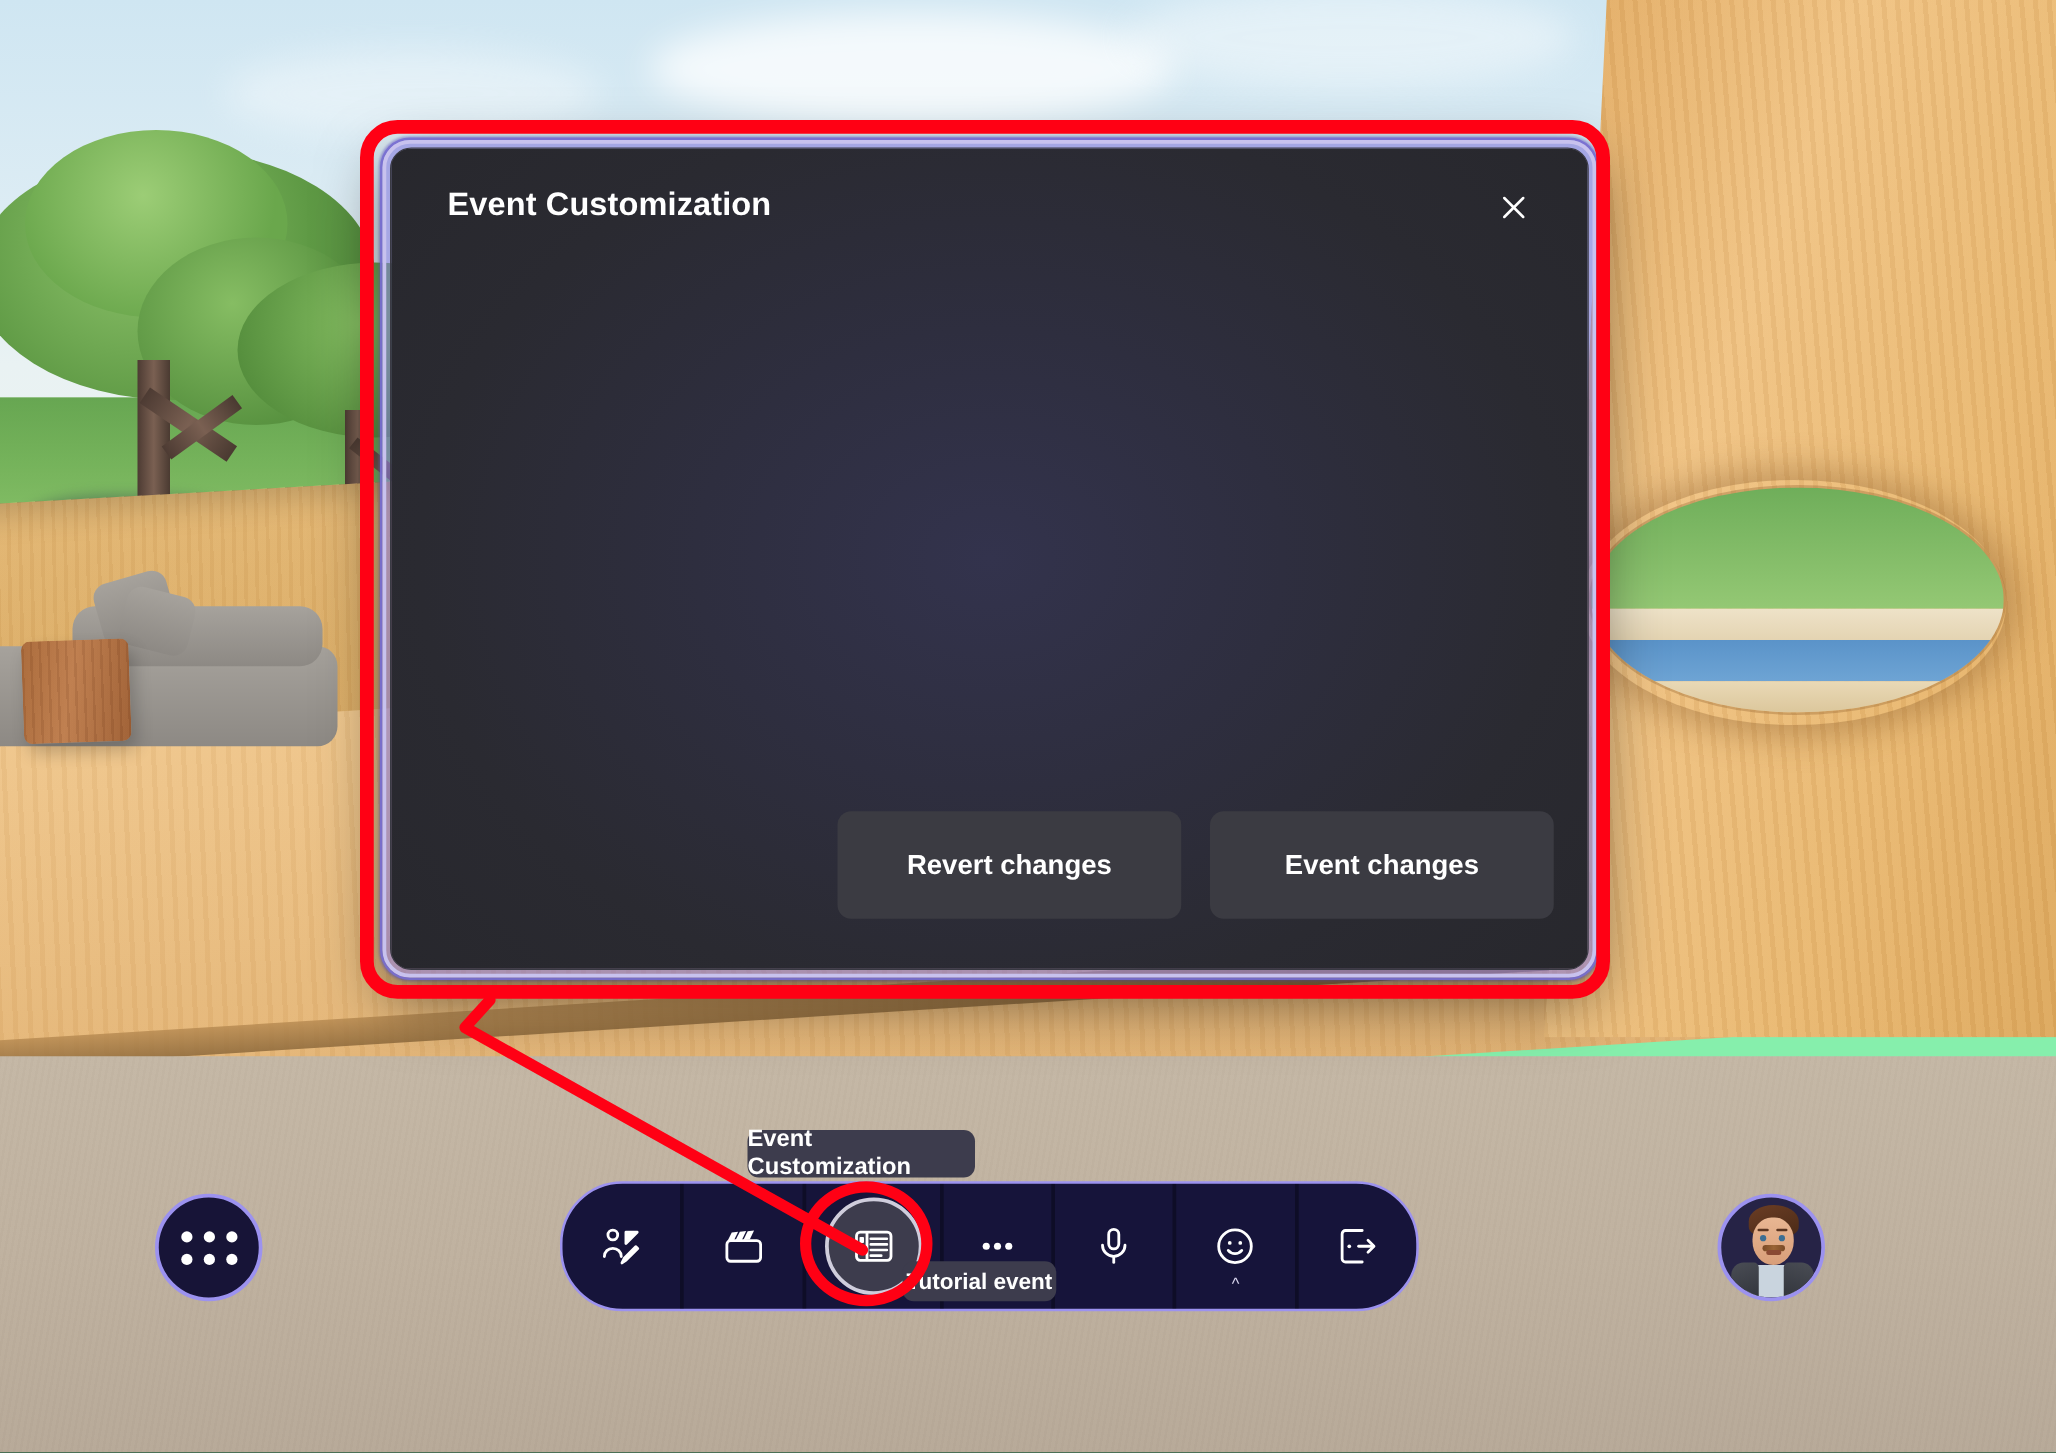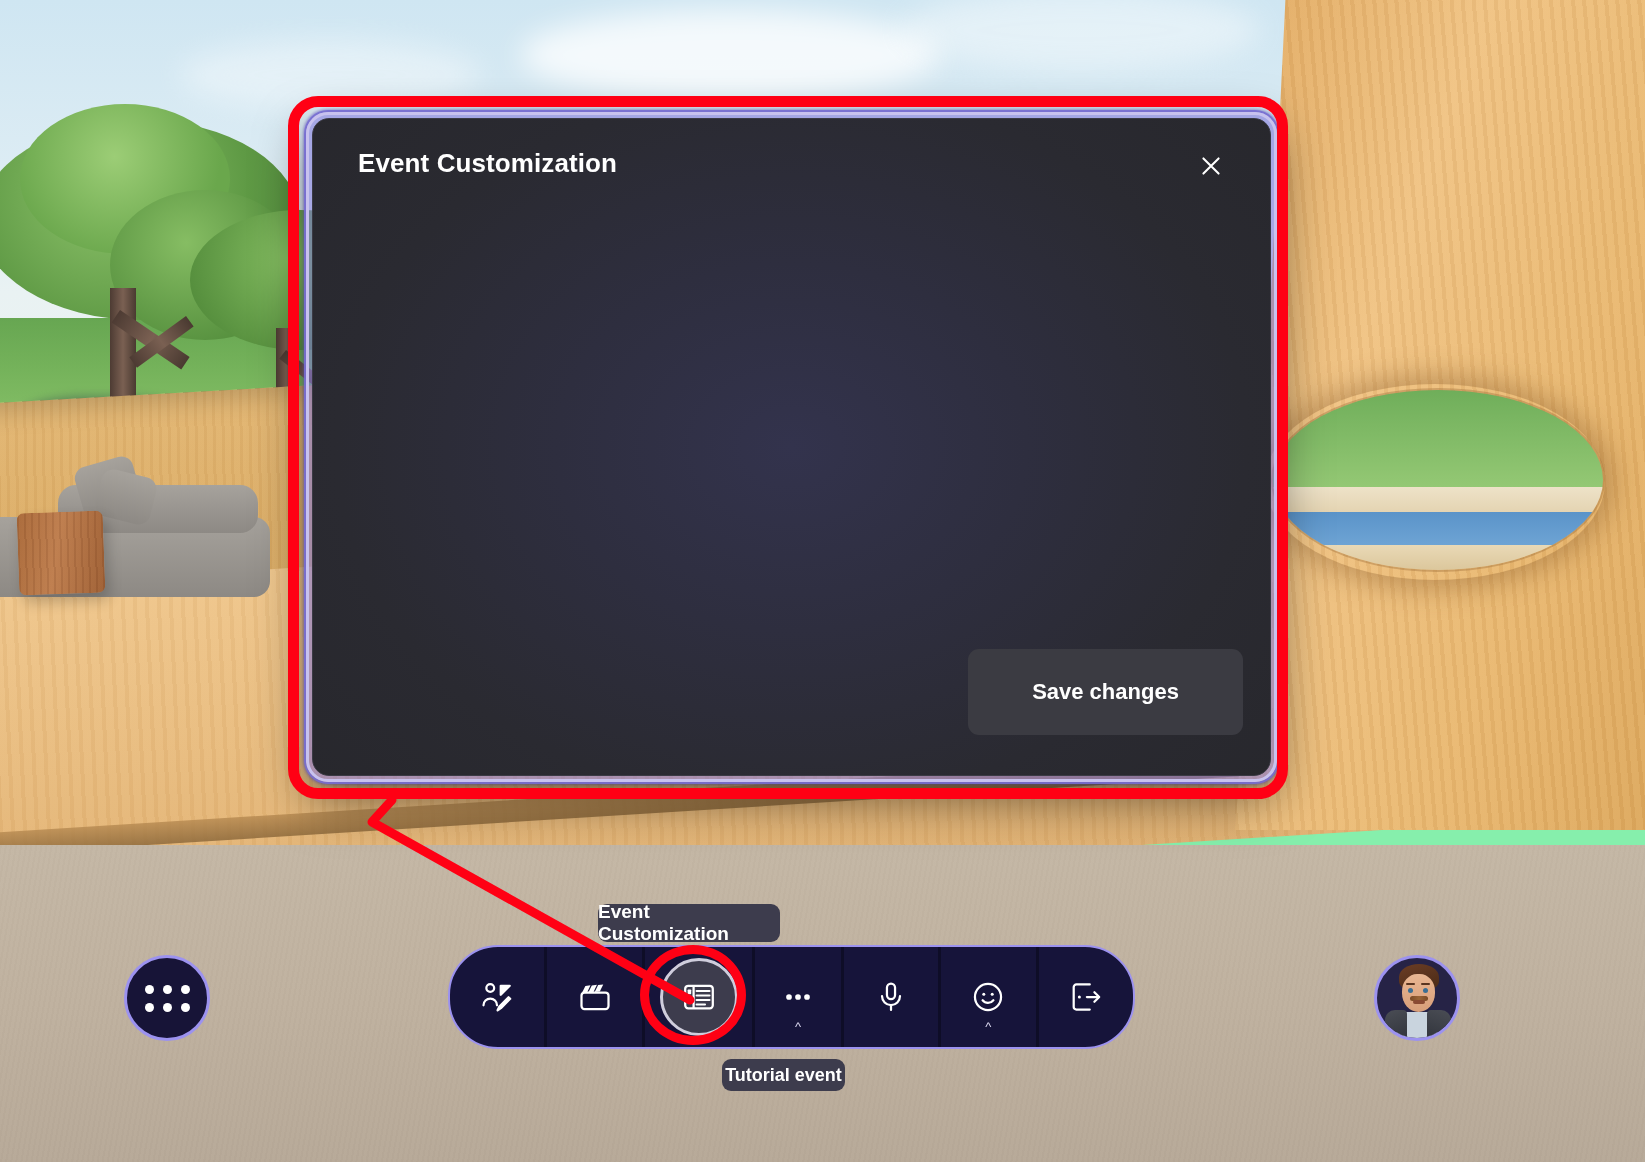--- a/index.html
+++ b/index.html
@@ -91,21 +91,21 @@
   .annot-rect{position:absolute;left:288px;top:96px;width:1000px;height:703px;
     border:11px solid #ff0014;border-radius:30px;box-sizing:border-box;pointer-events:none;}
   .annot-ellipse{position:absolute;left:640px;top:945px;width:106px;height:100px;
     border:9px solid #ff0014;border-radius:50%;box-sizing:border-box;pointer-events:none;}
   svg.annot-line{position:absolute;left:0;top:0;width:1645px;height:1162px;pointer-events:none;}
 
   
   .pill{position:absolute;background:#3d3c4d;color:#fff;border-radius:9px;
     font-size:19px;font-weight:bold;display:flex;align-items:center;justify-content:center;}
   #tooltip-event-customization{left:598px;top:904px;width:182px;height:38px;}
-  #label-tutorial-event{left:722px;top:1059px;width:123px;height:32px;border-radius:9px;font-size:18px;}
+  #label-tutorial-event{left:722px;top:1009px;width:123px;height:32px;border-radius:9px;font-size:18px;}
 
   
   .grid-btn{position:absolute;left:124px;top:955px;width:80px;height:80px;border-radius:50%;
     background:#171437;border:3px solid #9c92ef;display:flex;align-items:center;justify-content:center;cursor:pointer;}
   .grid-dots{display:grid;grid-template-columns:repeat(3,9px);grid-template-rows:repeat(2,9px);gap:9px;}
   .grid-dots i{display:block;width:9px;height:9px;border-radius:50%;background:#fff;}
 
   .toolbar{position:absolute;left:448px;top:945px;width:683px;height:100px;border-radius:50px;
     background:#16143a;border:2px solid #9c92ef;display:flex;align-items:center;overflow:hidden;}
   .tb-item{position:relative;height:100px;display:flex;flex-direction:column;
@@ -198,21 +198,22 @@
         <div class="dlg-close">
           <svg viewBox="0 0 24 24" fill="none" stroke="#ffffff" stroke-width="1.9" stroke-linecap="round">
             <path d="M5 5 L19 19 M19 5 L5 19"></path>
           </svg>
         </div>
       </div>
 
       <div class="dlg-body"></div>
 
       <div class="dlg-footer">
-        <div class="dlg-btn" id="btn-save">Save changes</div>
+        <div class="dlg-btn" id="btn-revert">Revert changes</div>
+        <div class="dlg-btn" id="btn-save">Event changes</div>
       </div>
 
     </div>
   </div>
 
   <div class="grid-btn">
     <div class="grid-dots">
       <i></i>
         <i></i>
         <i></i>

